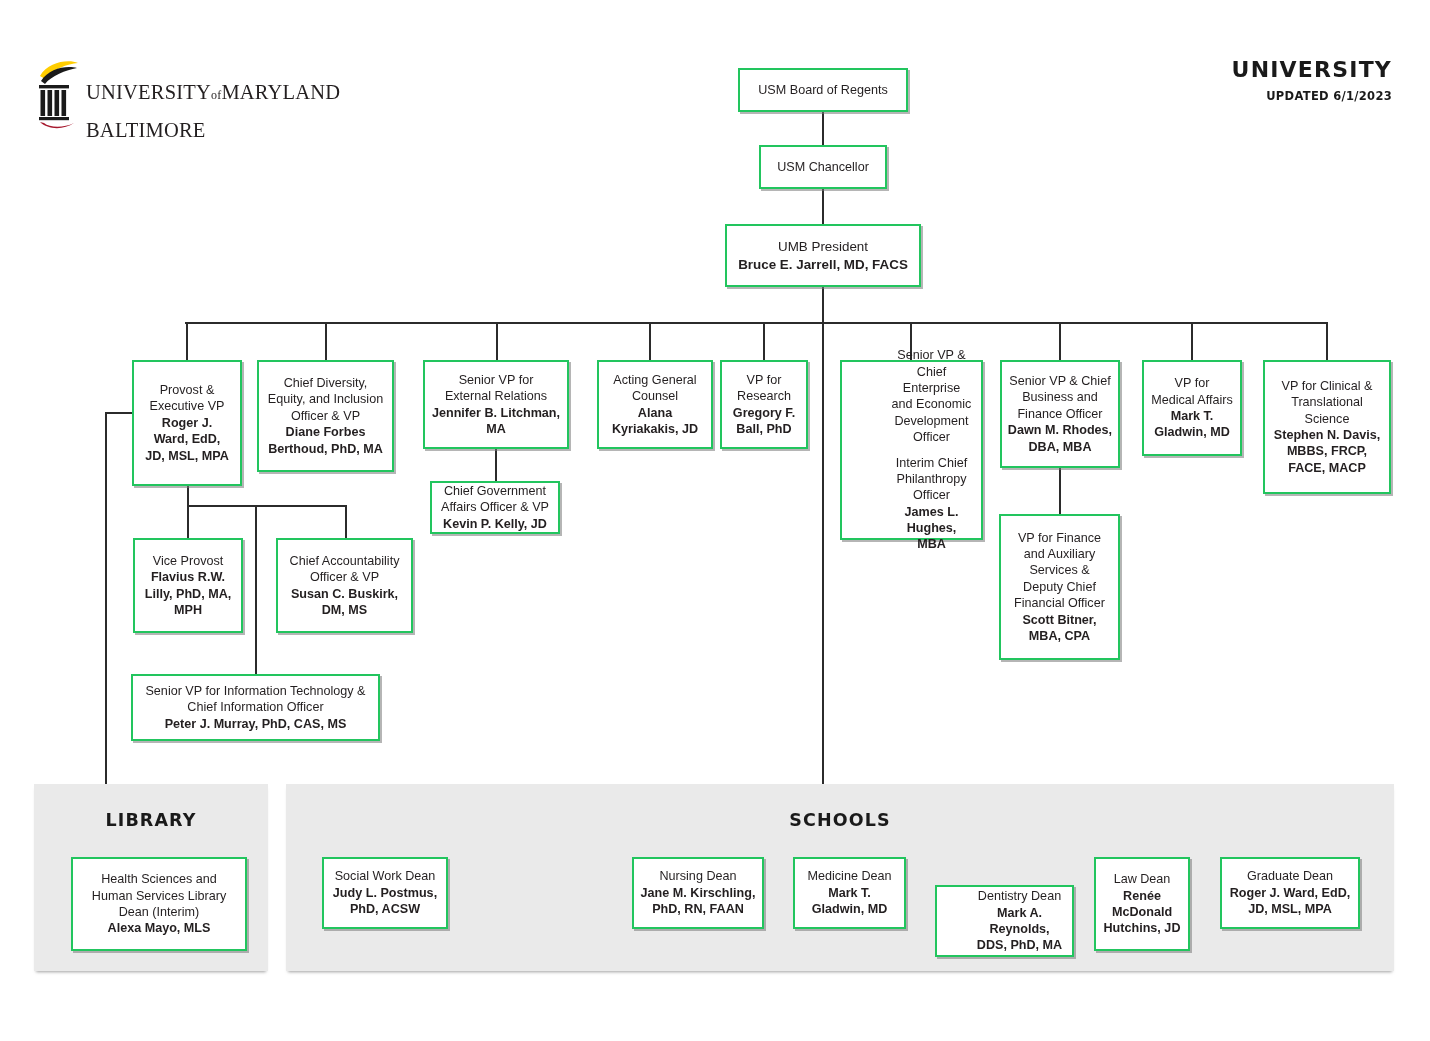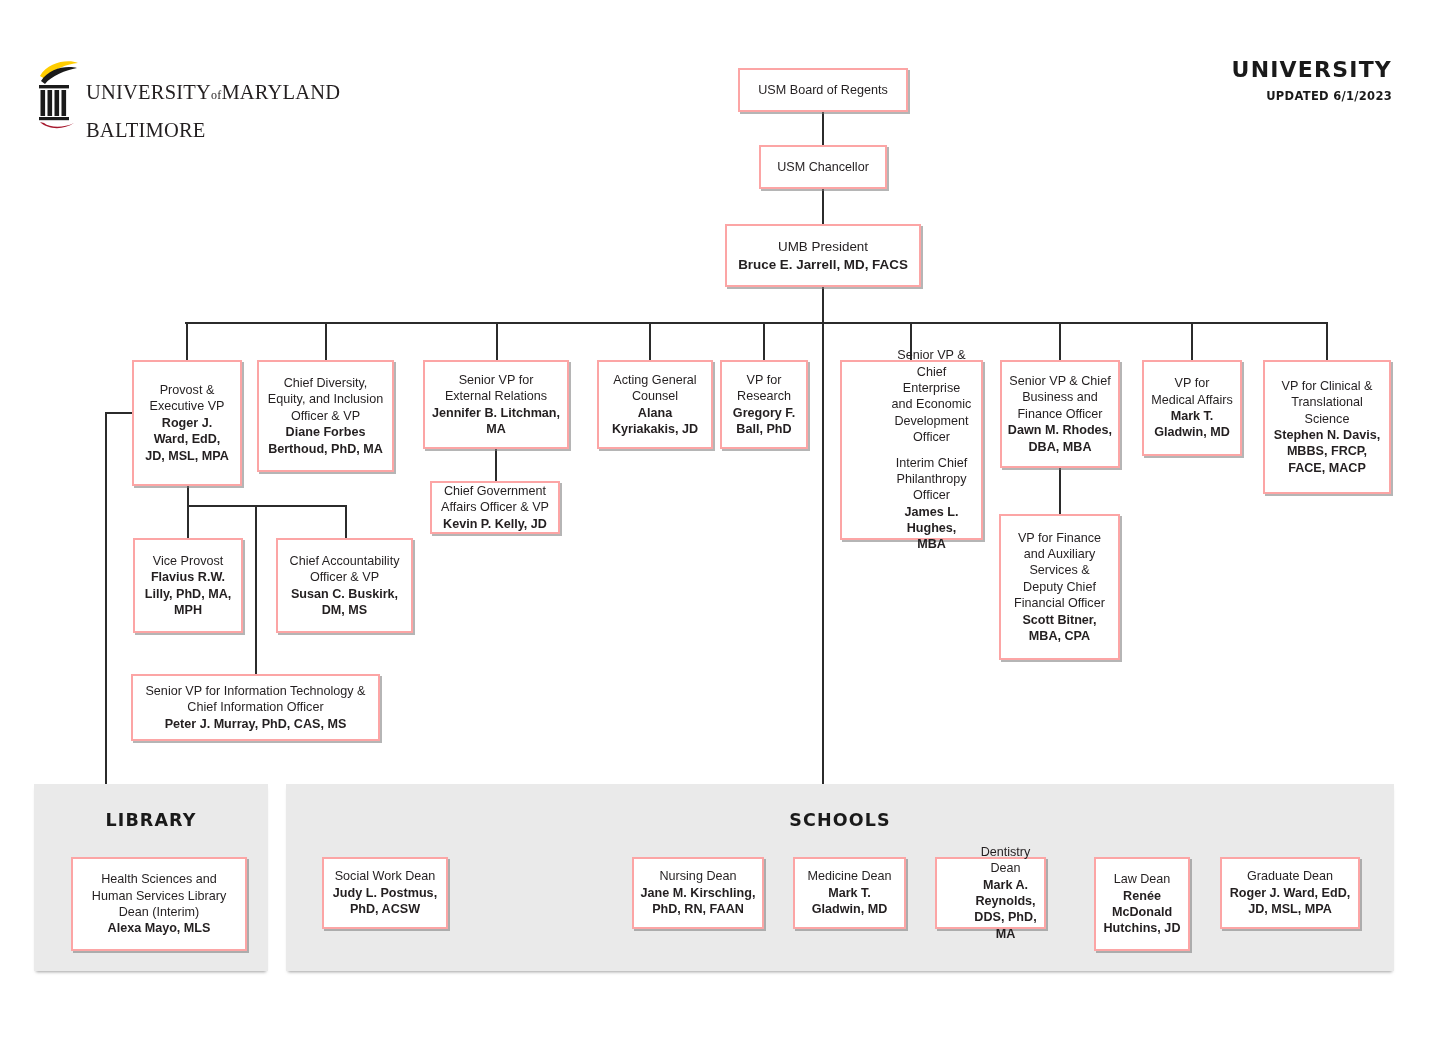--- a/index.html
+++ b/index.html
@@ -35,21 +35,21 @@
   .hdr-sub{
     font-family:"DejaVu Sans", sans-serif;
     font-weight:700;font-size:11.5px;letter-spacing:.3px;color:#1a1a1a;margin-top:7px;
   }
 
   
   .node{
     position:absolute;
     box-sizing:border-box;
     background:#fff;
-    border:2px solid #fca5a5;
+    border:2px solid #22c55e;
     box-shadow:2px 2px 0 0 rgba(120,120,120,.55);
     display:flex;align-items:center;justify-content:center;
     text-align:center;
     padding:4px 5px;
     z-index:3;
   }
   .node .txt{line-height:1.30;font-size:12.6px;color:#231f20;width:100%;}
   .node .ttl{font-weight:400;}
   .node .nm{font-weight:700;}
   .node .gap{display:block;height:9px;}
@@ -280,21 +280,21 @@
     </div>
   </div>
 
   <div class="node" style="left:793px;top:857px;width:113px;height:72px;">
     <div class="txt">
       <div class="ttl ml">Medicine Dean</div>
       <div class="nm ml">Mark T.<br>Gladwin, MD</div>
     </div>
   </div>
 
-  <div class="node" style="left:935px;top:857px;width:111px;height:72px;padding-left:35px;">
+  <div class="node" style="left:935px;top:885px;width:139px;height:72px;padding-left:35px;">
     <div class="txt">
       <div class="ttl ml">Dentistry Dean</div>
       <div class="nm ml">Mark A. Reynolds,<br>DDS, PhD, MA</div>
     </div>
   </div>
 
   <div class="node" style="left:1094px;top:857px;width:96px;height:94px;">
     <div class="txt">
       <div class="ttl ml">Law Dean</div>
       <div class="nm ml">Renée<br>McDonald<br>Hutchins, JD</div>

